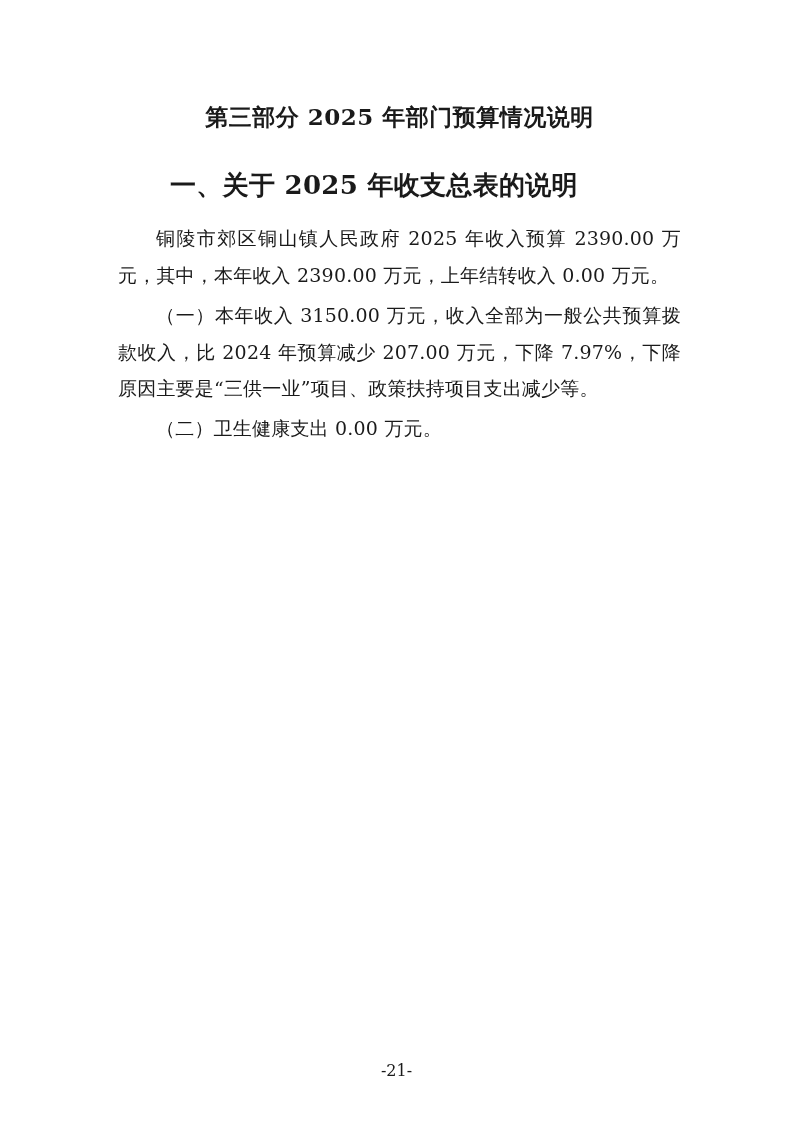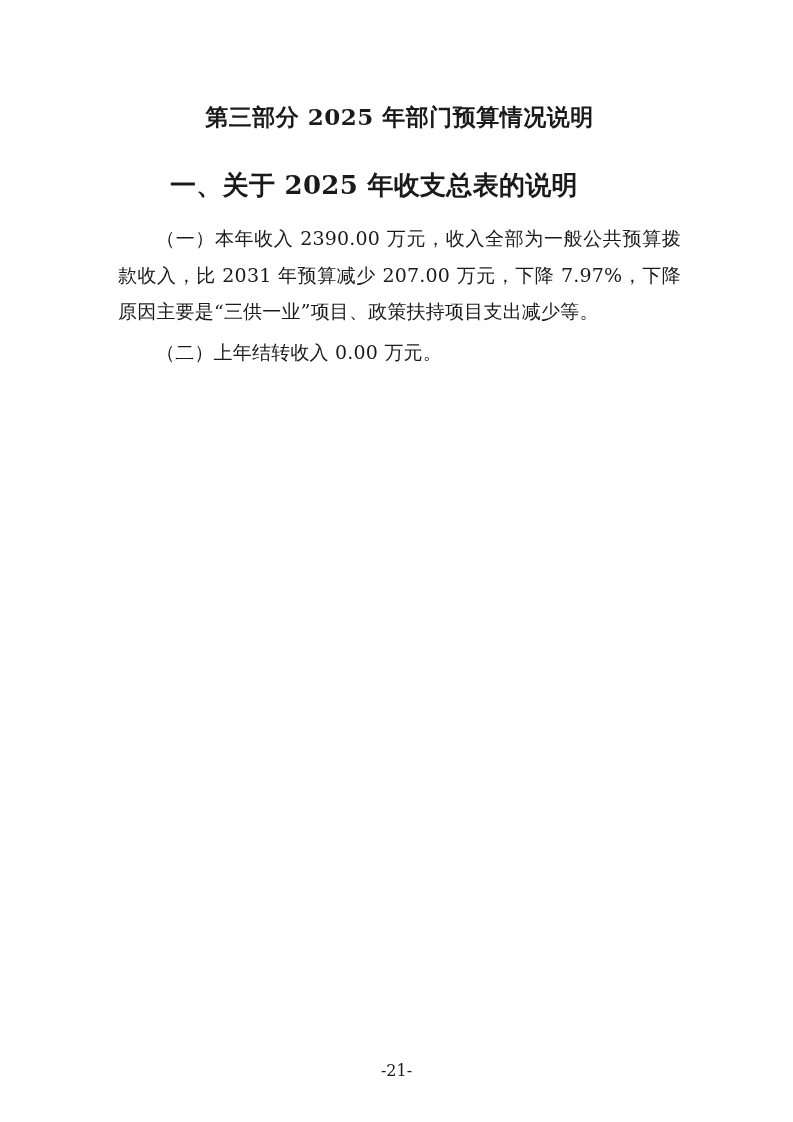--- a/index.html
+++ b/index.html
@@ -62,18 +62,19 @@
 </style>
 </head>
 <body>
 
 <div class="page">
 
   <h1 class="doc-title">第三部分 2025 年部门预算情况说明</h1>
 
   <h2 class="section-heading">一、关于 2025 年收支总表的说明</h2>
 
-  <p class="body-text">（一）本年收入 2390.00 万元，收入全部为一般公共预算拨款收入，比 2031 年预算减少 207.00 万元，下降 7.97%，下降原因主要是“三供一业”项目、政策扶持项目支出减少等。</p>
-  <p class="body-text">（二）上年结转收入 0.00 万元。</p>
+  <p class="body-text">铜陵市郊区铜山镇人民政府 2025 年收入预算 2390.00 万元，其中，本年收入 2390.00 万元，上年结转收入 0.00 万元。</p>
+  <p class="body-text">（一）本年收入 3150.00 万元，收入全部为一般公共预算拨款收入，比 2024 年预算减少 207.00 万元，下降 7.97%，下降原因主要是“三供一业”项目、政策扶持项目支出减少等。</p>
+  <p class="body-text">（二）卫生健康支出 0.00 万元。</p>
 
 
   <div class="page-number">-21-</div>
 </div>
 
 </body></html>

